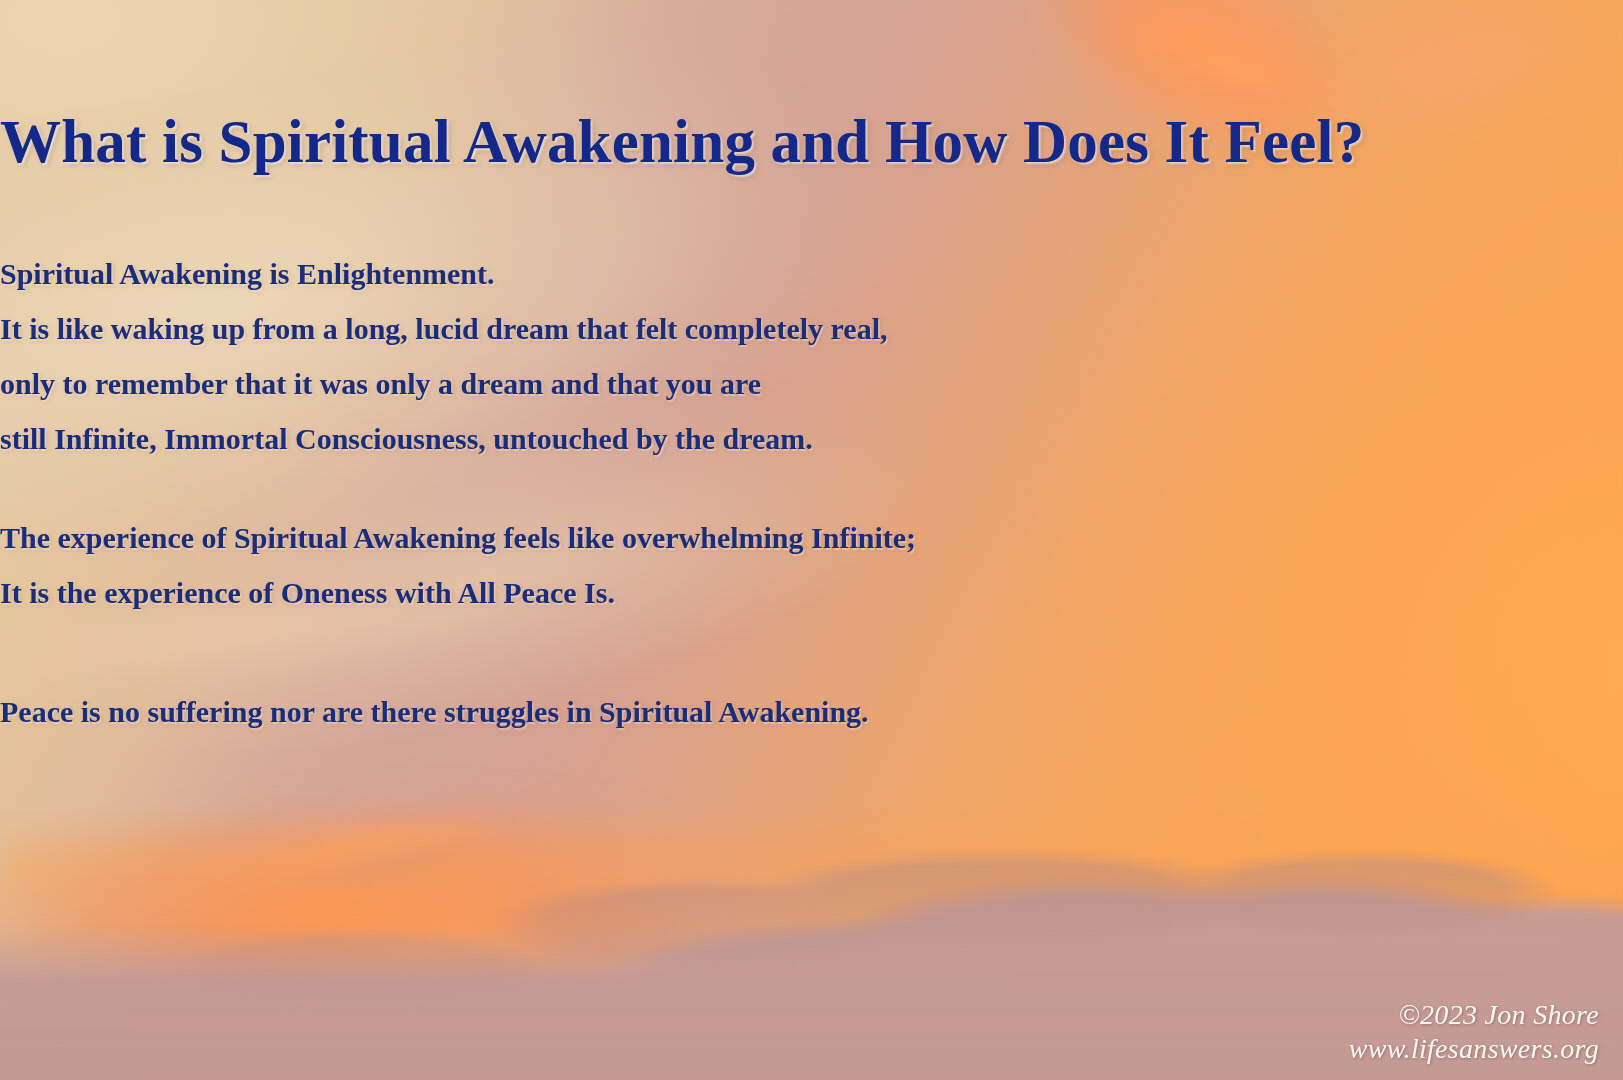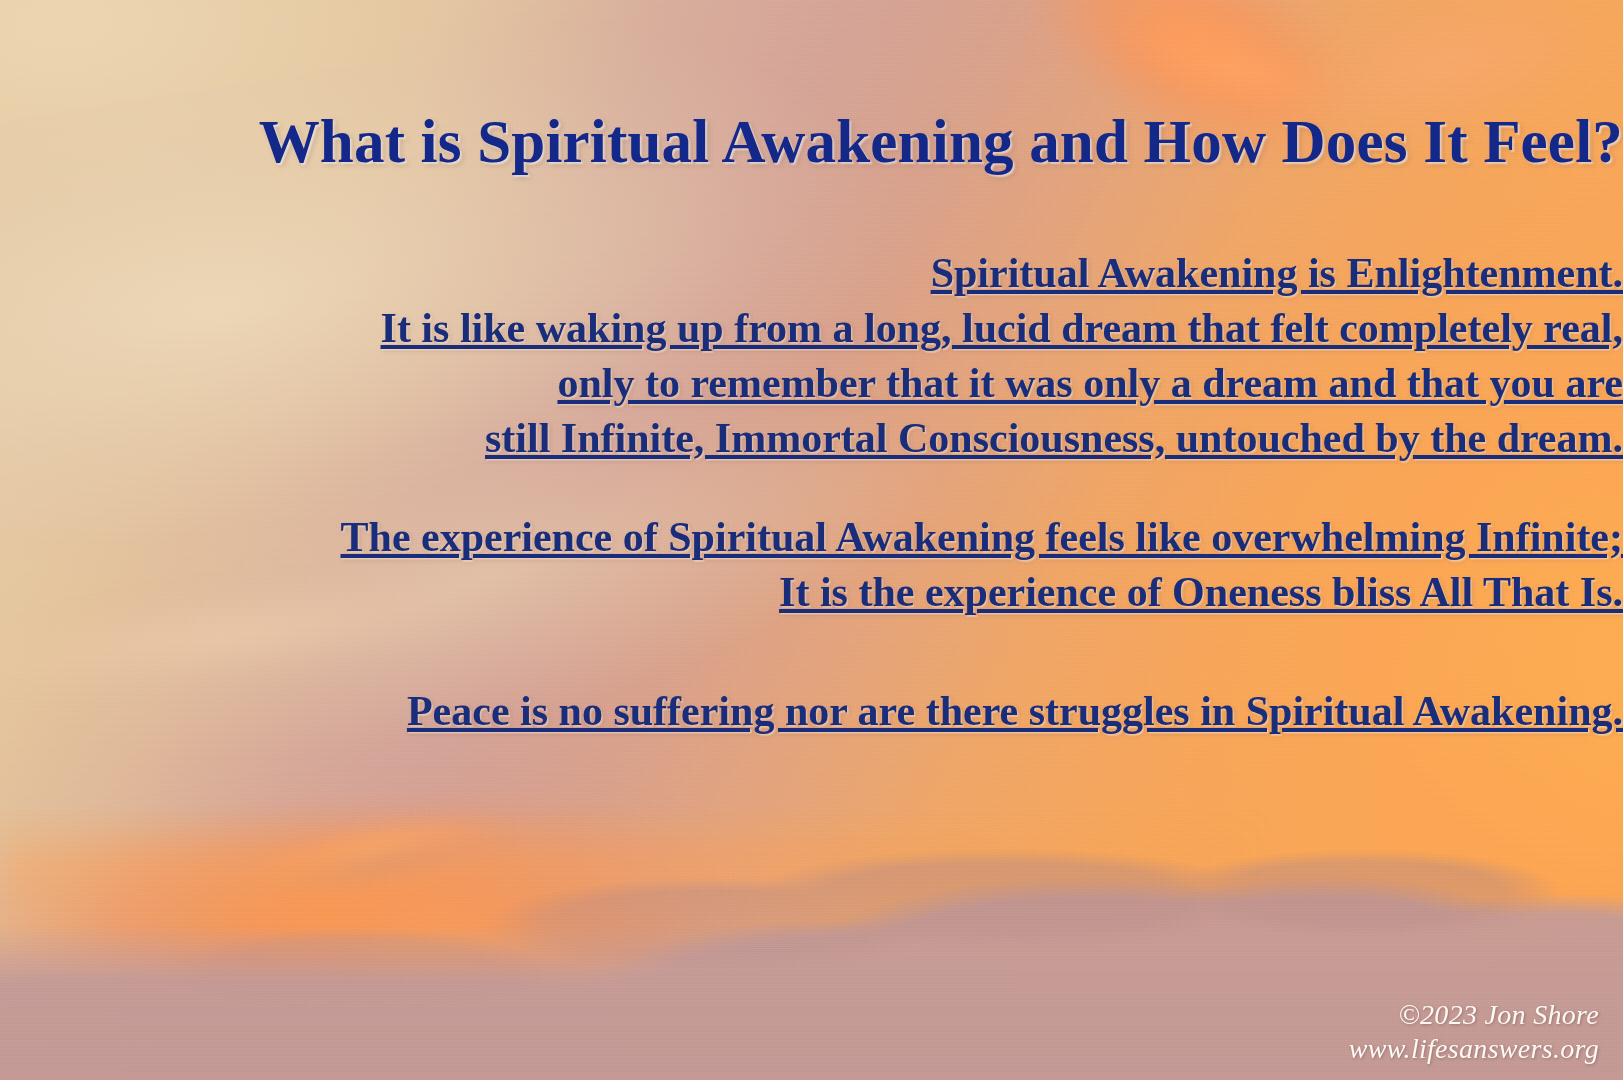--- a/index.html
+++ b/index.html
@@ -304,21 +304,21 @@
       repeating-linear-gradient(90deg,  rgba(0,0,0,.4) 0 1px, rgba(255,255,255,.3) 1px 2px);
     mix-blend-mode: overlay;
   }
 
   
   .text-stack {
     position: relative;
     z-index: 5;
     width: 100%;
     height: 100%;
-    text-align: right;
+    text-align: left;
   }
 
   #title {
     position: absolute;
     top: 66px;
     left: 0;
     right: 0;
     font-size: 61px;
     font-weight: 700;
     letter-spacing: 0.2px;
@@ -338,29 +338,28 @@
   }
 
   .para {
     margin: 0;
   }
   .para + .para {
     margin-top: 40px;
   }
   .line {
     display: block;
-    font-size: 42px;
+    font-size: 30px;
     line-height: 55px;
     font-weight: 700;
     color: #1a2d7a;
     text-shadow:
       1.5px 1.5px 1.5px rgba(255,236,212,0.50),
       2px 2px 4px rgba(130,92,84,0.26);
     white-space: nowrap;
-    text-decoration: underline;
   }
   .para.p2 { margin-top: 44px; }
   .para.p3 { margin-top: 64px; }
 
   
   #credit {
     position: absolute;
     right: 24px;
     bottom: 14px;
     z-index: 6;
@@ -414,21 +413,21 @@
 
       <p class="para p1">
         <span class="line">Spiritual Awakening is Enlightenment.</span>
         <span class="line">It is like waking up from a long, lucid dream that felt completely real,</span>
         <span class="line">only to remember that it was only a dream and that you are</span>
         <span class="line">still Infinite, Immortal Consciousness, untouched by the dream.</span>
       </p>
 
       <p class="para p2">
         <span class="line">The experience of Spiritual Awakening feels like overwhelming Infinite;</span>
-        <span class="line">It is the experience of Oneness bliss All That Is.</span>
+        <span class="line">It is the experience of Oneness with All Peace Is.</span>
       </p>
 
       <p class="para p3">
         <span class="line">Peace is no suffering nor are there struggles in Spiritual Awakening.</span>
       </p>
 
     </div>
   </div>
 
   <div id="credit">

